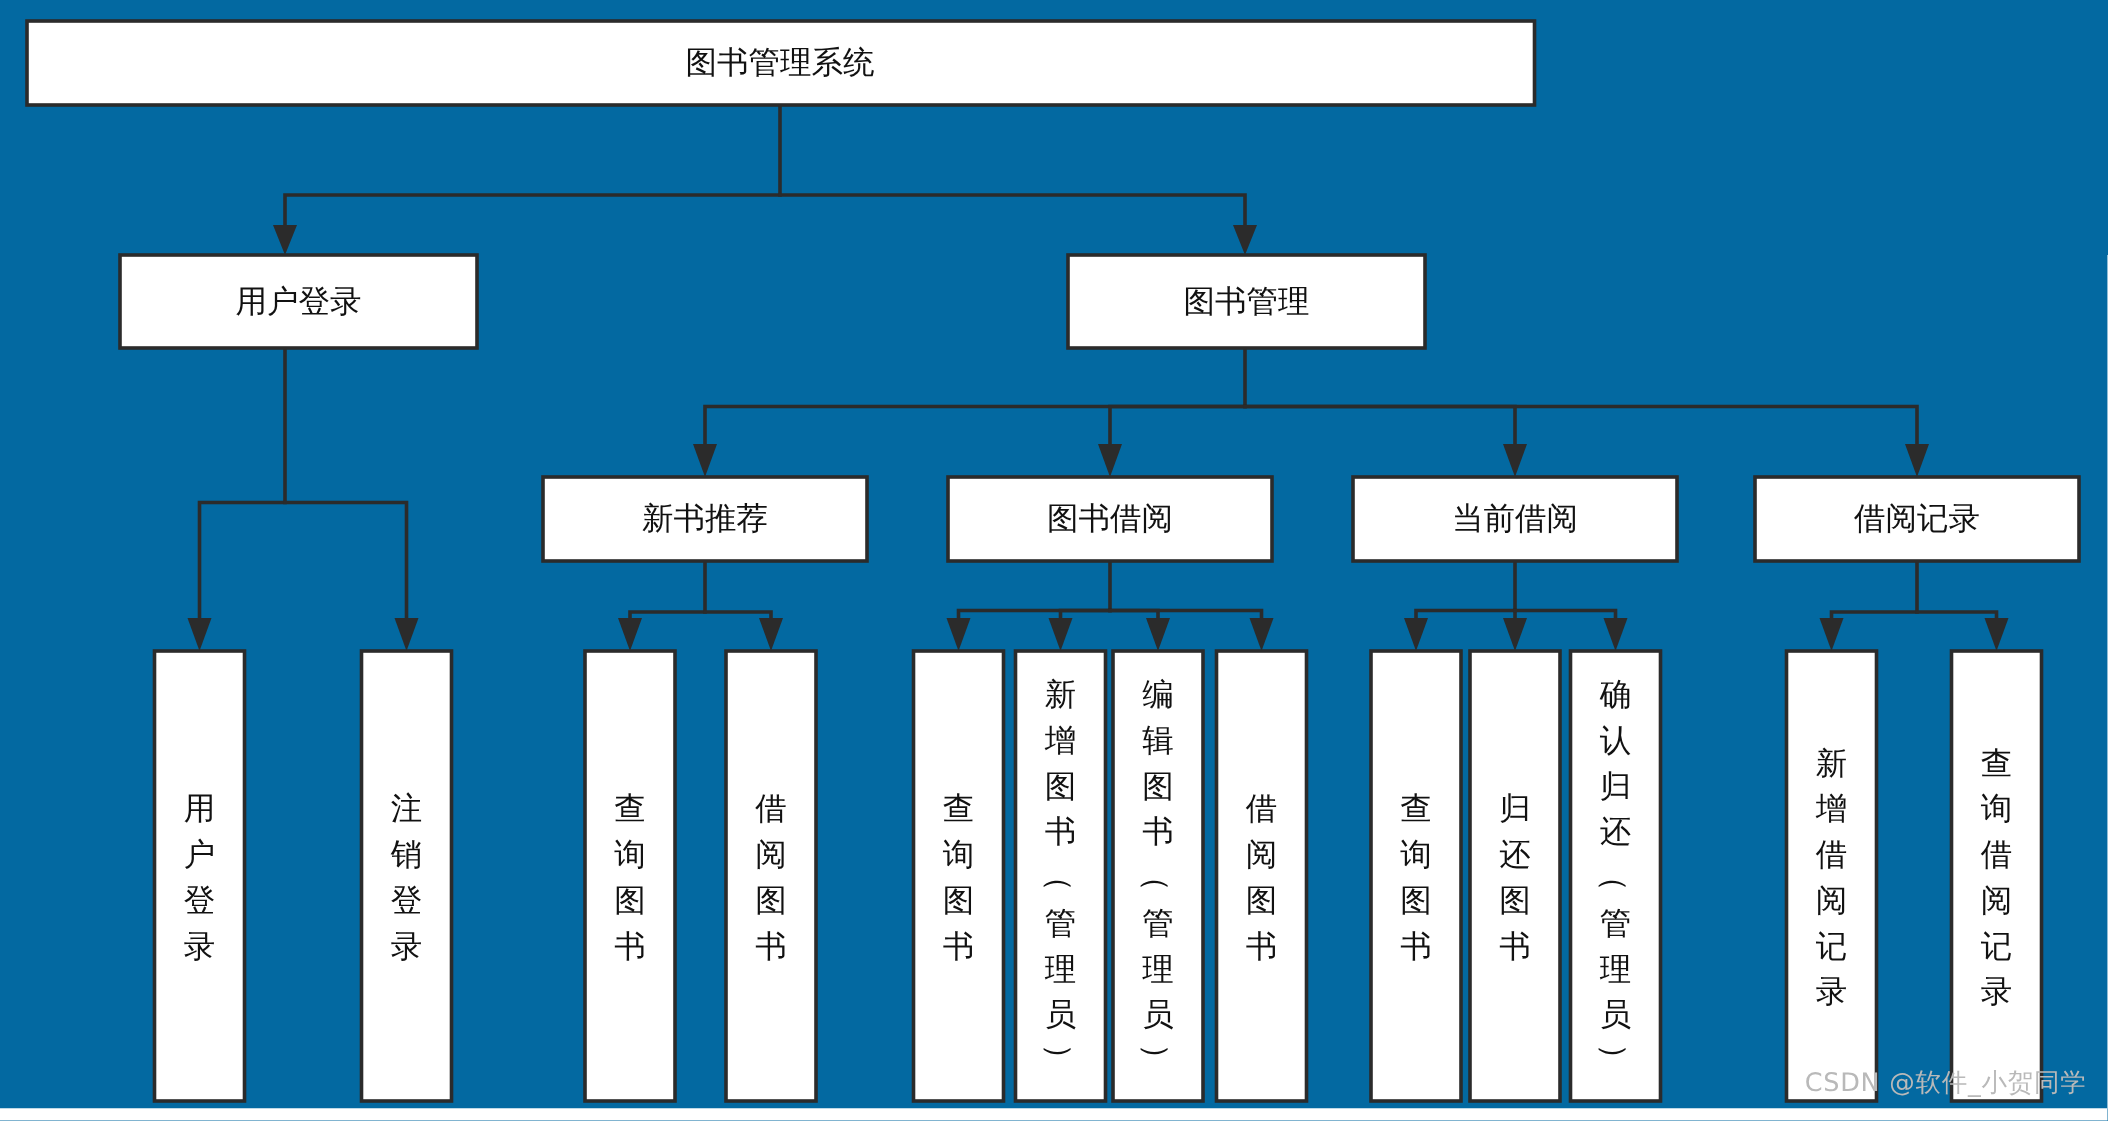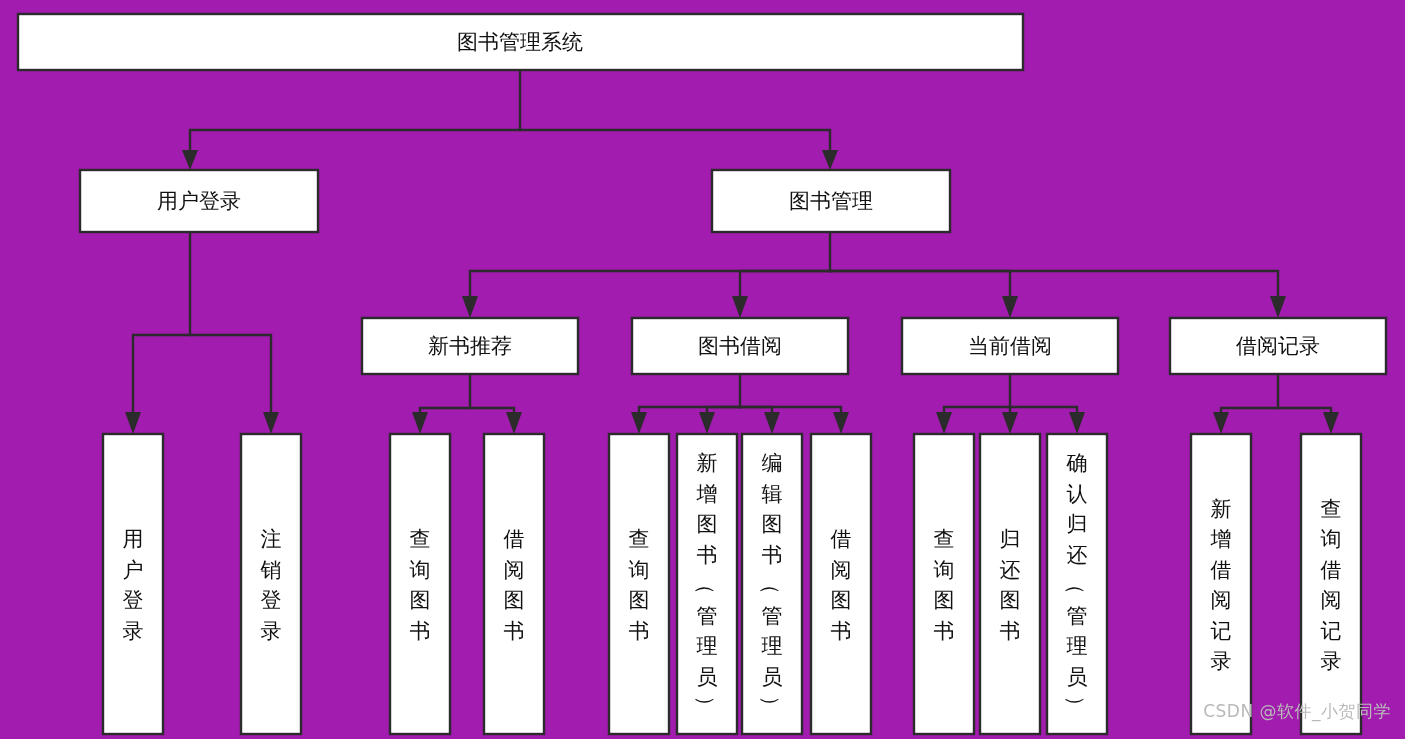--- a/index.html
+++ b/index.html
@@ -8,21 +8,21 @@
     padding: 0;
     background: #ffffff;
   }
   body {
     font-family: "DejaVu Sans", "Liberation Sans", sans-serif;
   }
   #diagram-root {
     position: relative;
     width: 1405px;
     height: 739px;
-    background: #a21caf;
+    background: #0369a1;
     overflow: hidden;
   }
   svg#flow-svg {
     position: absolute;
     left: 0;
     top: 0;
     width: 1405px;
     height: 747px;
     display: block;
   }
@@ -50,21 +50,21 @@
   }
   .leaf-label {
     font-family: "DejaVu Sans", "Liberation Sans", sans-serif;
     font-size: 21px;
     fill: #111111;
     text-anchor: middle;
   }
   .watermark {
     position: absolute;
     right: 14px;
-    bottom: 16px;
+    bottom: 6px;
     font-family: "DejaVu Sans", "Liberation Sans", sans-serif;
     font-size: 17px;
     color: #b9b9b9;
     white-space: nowrap;
     letter-spacing: 0.5px;
     user-select: none;
   }
 </style>
 </head>
 <body>

